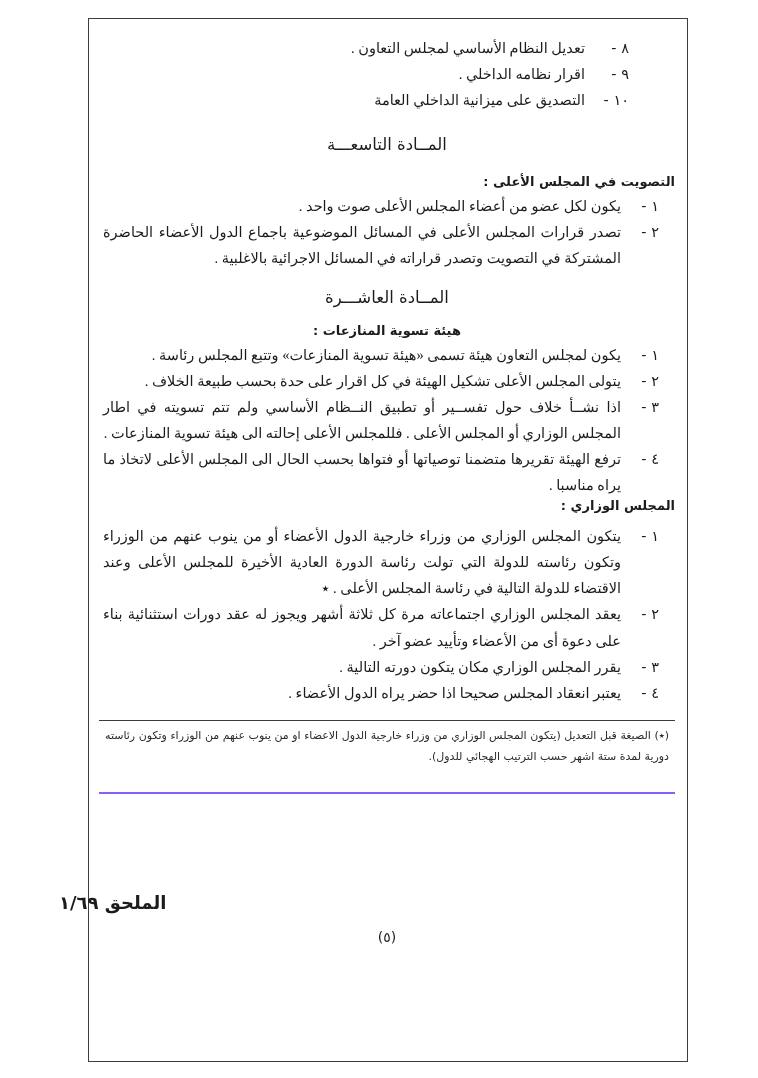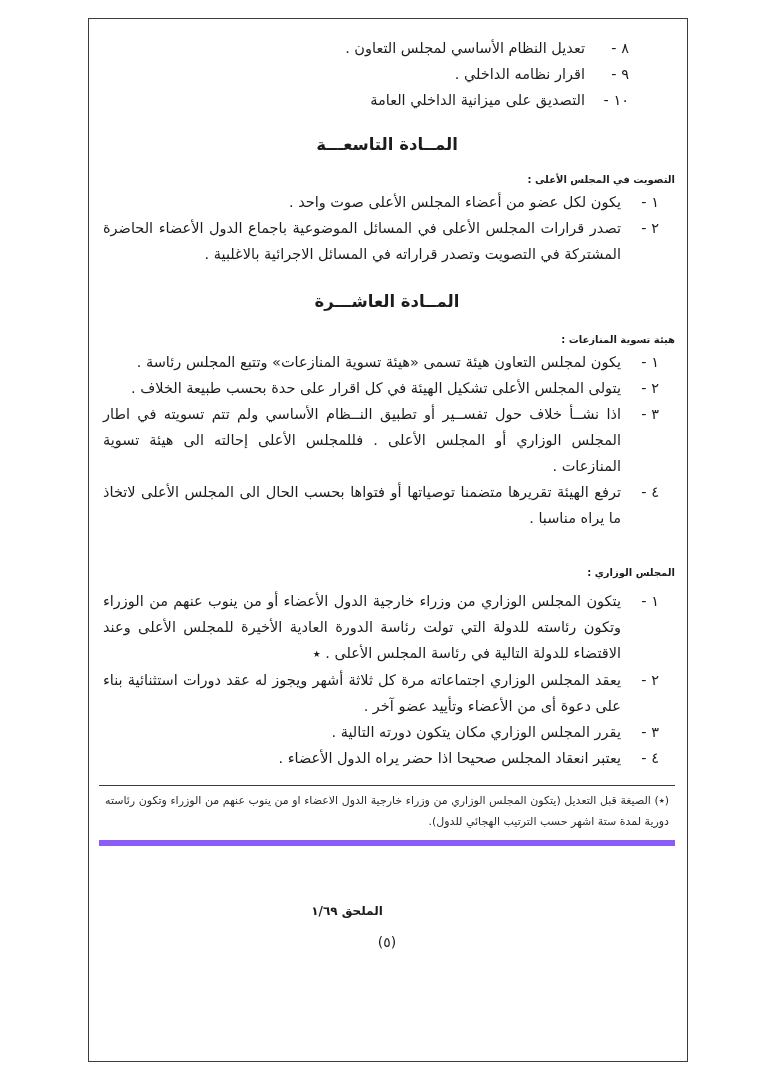--- a/index.html
+++ b/index.html
@@ -19,55 +19,55 @@
     border:1px solid #3c3c3c;
     padding:16px 12px 0 10px;
     background:#fff;
   }
   .item {
     display:flex;
     font-size:14.5px;
     line-height:1.8;
   }
   .num { flex:0 0 38px; white-space:nowrap; }
-  .itext { flex:1; text-align:justify; padding-left:2px; }
+  .itext { flex:1; text-align:justify; padding-left:2px;font-family:Liberation Serif, serif; }
   .intro-list { margin-right:46px; margin-left:6px; }
   .intro-list .num { flex:0 0 44px; }
   .article-list { margin-right:16px; margin-left:2px; margin-top:4px; }
   .article-title {
     text-align:center;
-    font-weight:bold;
+    font-weight:normal;
     font-size:16.5px;
     letter-spacing:.2px;
   }
   .section-heading {
     font-weight:bold;
-    font-size:10px;
+    font-size:13px;
   }
   #a9-title  { margin-top:22px; }
   #a9-head   { margin-top:20px; margin-bottom:2px; }
-  #a10-title { margin-top:24px; }
-  #a10-head  { margin-top:23px; margin-bottom:2px; }
+  #a10-title { margin-top:16px; }
+  #a10-head  { margin-top:16px; margin-bottom:2px;text-align:center; }
   #a11-title { margin-top:26px; }
-  #a11-head  { margin-top:36px; margin-bottom:10px; }
+  #a11-head  { margin-bottom:10px; }
   .footnote-box {
     margin-top:14px;
     border-top:1px solid #3c3c3c;
-    border-bottom:6px solid #8b5cf6;
-    padding:5px 6px 7px 6px;
+    border-bottom:2px solid #8b5cf6;
+    padding:5px 6px 24px 6px;
     font-size:11px;
     line-height:1.9;
     text-align:justify;
     color:#2a2a2a;
   }
   .annex {
-    margin-top:58px;
-    text-align:center;
+    margin-top:98px;
+    text-align:left;
     font-weight:bold;
-    font-size:12px;
+    font-size:18px;
     transform:translateX(-40px);
   }
   .page-num {
     margin-top:16px;
     text-align:center;
     font-size:14px;
   }
 </style>
 </head>
 <body>

